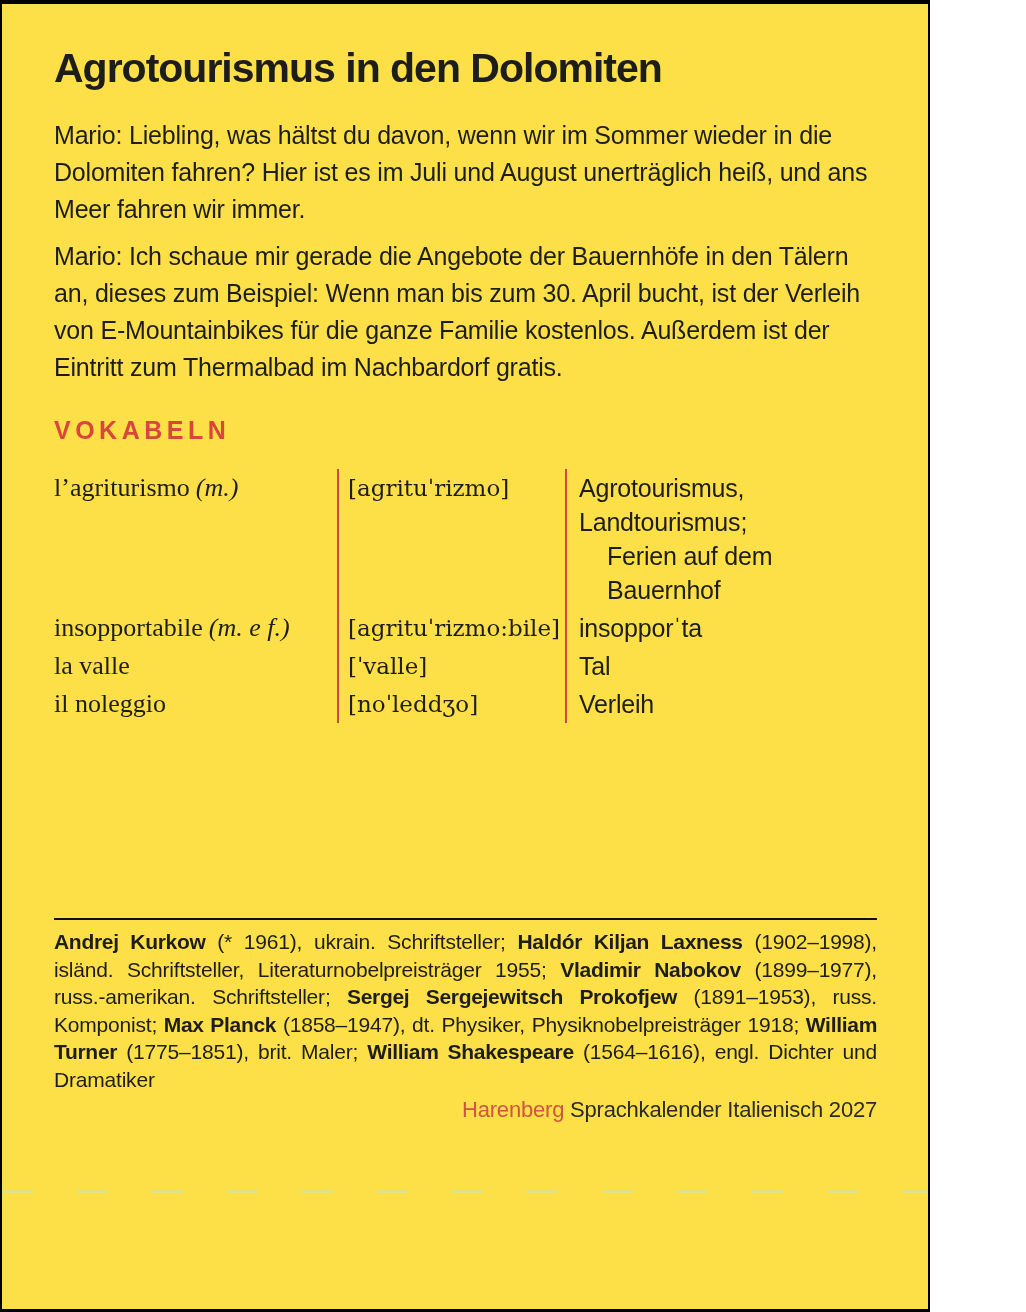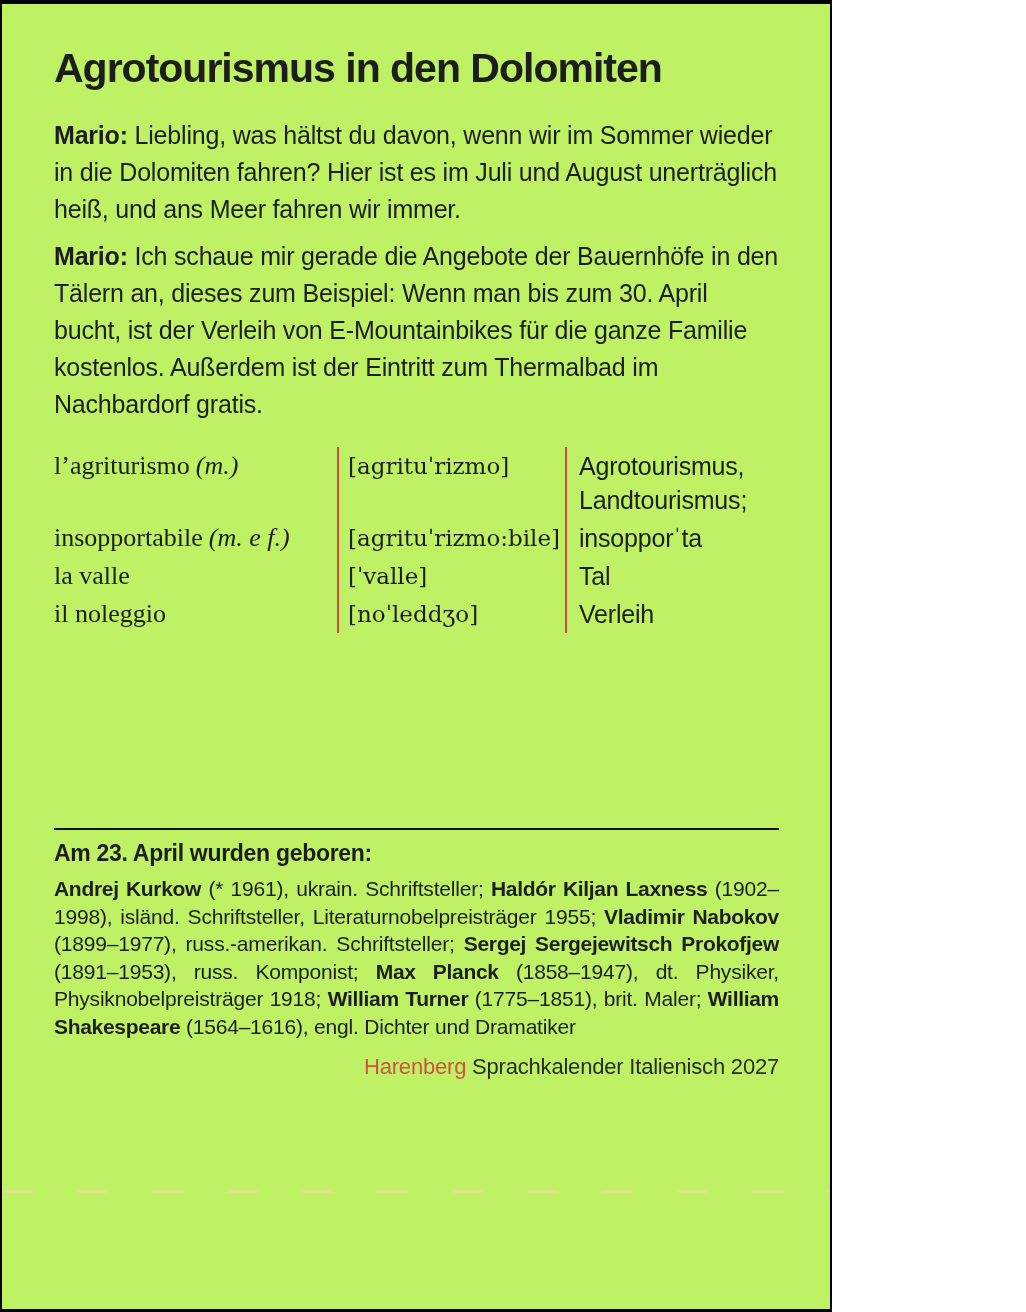--- a/index.html
+++ b/index.html
@@ -1,33 +1,33 @@
 <!DOCTYPE html>
 <html><head>
 <meta charset="utf-8">
 <style>
   html,body { margin:0; padding:0; background:#ffffff; }
   .page {
     position:relative; box-sizing:border-box;
-    width:832px; height:1312px; background:#bef264;
+    width:930px; height:1312px; background:#fde047;
     border-top:4px solid #000; border-left:2px solid #000;
     border-right:2px solid #000; border-bottom:3px solid #000;
     font-family:"Liberation Sans", sans-serif; color:#1d1d1b;
     overflow:hidden;
   }
   .content { padding:0 51px 0 52px; }
 
   .title {
     margin:44px 0 0; font-size:41px; line-height:1.0;
     font-weight:bold; letter-spacing:-1px; color:#1d1d1b;
   }
 
   .dialog { margin-top:28px; }
   .dialog p { margin:0 0 10px; font-size:25px; line-height:37px; letter-spacing:-0.2px; }
-  .dialog .speaker { font-weight:bold;margin-top:8px; }
+  .dialog .speaker { font-weight:normal;margin-top:8px; }
 
   .vocab-heading {
     margin:30px 0 0; font-size:25px; font-weight:bold;
     letter-spacing:4.5px; color:#d9473c;
   }
 
   .vocab-table {
     margin-top:24px; display:grid;
     grid-template-columns:283px 228px 1fr;
     font-size:25px; line-height:34px;
@@ -48,21 +48,21 @@
   .rule { border:none; border-top:2px solid #111; margin:195px 0 0; }
 
   .birthdays-heading { margin:10px 0 0; font-size:23px; font-weight:bold; letter-spacing:-0.3px; }
 
   .birthdays {
     margin:8px 0 0; font-size:21px; line-height:27.5px;
     text-align:justify; letter-spacing:-0.2px;
   }
   .birthdays b { letter-spacing:-0.3px; }
 
-  .footer { margin-top:14px; text-align:right; font-size:22px; letter-spacing:-0.2px; }
+  .footer { margin-top:4px; text-align:right; font-size:22px; letter-spacing:-0.2px; }
   .footer .brand { color:#d05345; }
   .footer .edition { color:#2a2a28; }
 
   .perforation {
     position:absolute; left:0; right:0; top:1186px; height:3px;
     background:repeating-linear-gradient(90deg, #dce383 0 31px, transparent 31px 75px);
   }
 </style>
 </head>
 <body>
@@ -70,27 +70,29 @@
 <div class="page">
   <div class="content">
 
     <h1 class="title">Agrotourismus in den Dolomiten</h1>
 
     <div class="dialog">
       <p><span class="speaker">Mario:</span> <span>Liebling, was hältst du davon, wenn wir im Sommer wieder in die Dolomiten fahren? Hier ist es im Juli und August unerträglich heiß, und ans Meer fahren wir immer.</span></p>
       <p><span class="speaker">Mario:</span> <span>Ich schaue mir gerade die Angebote der Bauernhöfe in den Tälern an, dieses zum Beispiel: Wenn man bis zum 30. April bucht, ist der Verleih von E-Mountainbikes für die ganze Familie kostenlos. Außerdem ist der Eintritt zum Thermalbad im Nachbardorf gratis.</span></p>
     </div>
 
+    <h2 class="vocab-heading">VOKABELN</h2>
 
     <div class="vocab-table">
       <div class="vt-row">
         <div class="vt-c1"><span>l’agriturismo</span><span class="gender">(m.)</span></div>
         <div class="vt-c2">[agrituˈrizmo]</div>
         <div class="vt-c3">
             <div class="line1">Agrotourismus, Landtourismus;</div>
+            <div class="line2">Ferien auf dem Bauernhof</div>
           </div>
       </div>
       <div class="vt-row">
         <div class="vt-c1"><span>insopportabile</span><span class="gender">(m. e f.)</span></div>
         <div class="vt-c2">[agrituˈrizmo:bile]</div>
         <div class="vt-c3">
             <div class="line1">insopporˈta</div>
             <div class="line2"></div>
           </div>
       </div>
@@ -107,21 +109,20 @@
         <div class="vt-c2">[noˈleddʒo]</div>
         <div class="vt-c3">
             <div class="line1">Verleih</div>
             <div class="line2"></div>
           </div>
       </div>
     </div>
 
     <hr class="rule">
 
-    <h3 class="birthdays-heading">Am 23. April wurden geboren:</h3>
 
     <p class="birthdays"><b>Andrej Kurkow</b><span> (* 1961), ukrain. Schriftsteller; </span><b>Haldór Kiljan Laxness</b><span> (1902–1998), isländ. Schriftsteller, Literaturnobelpreisträger 1955; </span><b>Vladimir Nabokov</b><span> (1899–1977), russ.-amerikan. Schriftsteller; </span><b>Sergej Sergejewitsch Prokofjew</b><span> (1891–1953), russ. Komponist; </span><b>Max Planck</b><span> (1858–1947), dt. Physiker, Physiknobelpreisträger 1918; </span><b>William Turner</b><span> (1775–1851), brit. Maler; </span><b>William Shakespeare</b><span> (1564–1616), engl. Dichter und Dramatiker</span></p>
 
     <div class="footer">
       <span class="brand">Harenberg</span>
       <span class="edition">Sprachkalender Italienisch 2027</span>
     </div>
 
   </div>
 

